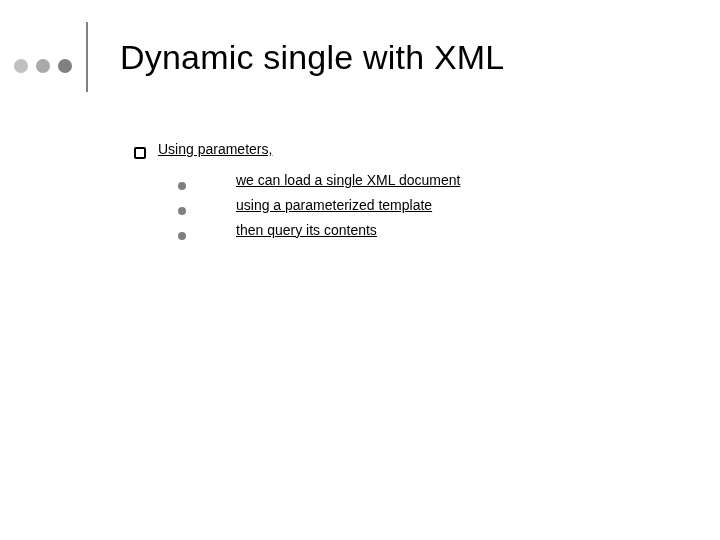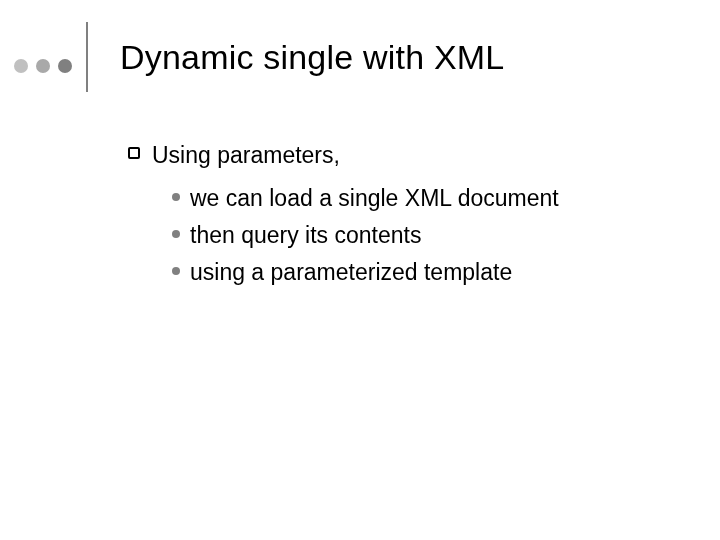--- a/index.html
+++ b/index.html
@@ -45,24 +45,25 @@
     position: absolute;
     top: 38px;
     left: 120px;
     font-size: 34px;
     font-weight: 400;
     letter-spacing: 0.2px;
   }
   .body {
     position: absolute;
     top: 140px;
-    left: 128px;
+    left: 134px;
     right: 40px;
-    font-size: 23px;
+    font-size: 14px;
     line-height: 1.35;
+    text-decoration: underline;
   }
   .level1 {
     display: flex;
     align-items: flex-start;
     margin-bottom: 12px;
   }
   .level1 .bullet {
     width: 12px;
     height: 12px;
     border: 2px solid #000;
@@ -70,22 +71,23 @@
     box-sizing: border-box;
     margin-right: 12px;
     margin-top: 7px;
     flex: none;
   }
   .level2-wrap {
     margin-left: 44px;
   }
   .level2 {
     display: flex;
-    align-items: flex-start;
+    align-items: flex-end;
     margin-bottom: 6px;
+    gap: 40px;
   }
   .level2 .bullet {
     width: 8px;
     height: 8px;
     background: #808080;
     border-radius: 50%;
     margin-right: 10px;
     margin-top: 10px;
     flex: none;
   }
@@ -111,22 +113,22 @@
       <span class="bullet"></span>
       <span>Using parameters,</span>
     </div>
     <div class="level2-wrap">
       <div class="level2">
         <span class="bullet"></span>
         <span>we can load a single XML document</span>
       </div>
       <div class="level2">
         <span class="bullet"></span>
-        <span>then query its contents</span>
+        <span>using a parameterized template</span>
       </div>
       <div class="level2">
         <span class="bullet"></span>
-        <span>using a parameterized template</span>
+        <span>then query its contents</span>
       </div>
     </div>
   </div>
 
 </div>
 
 </body></html>

